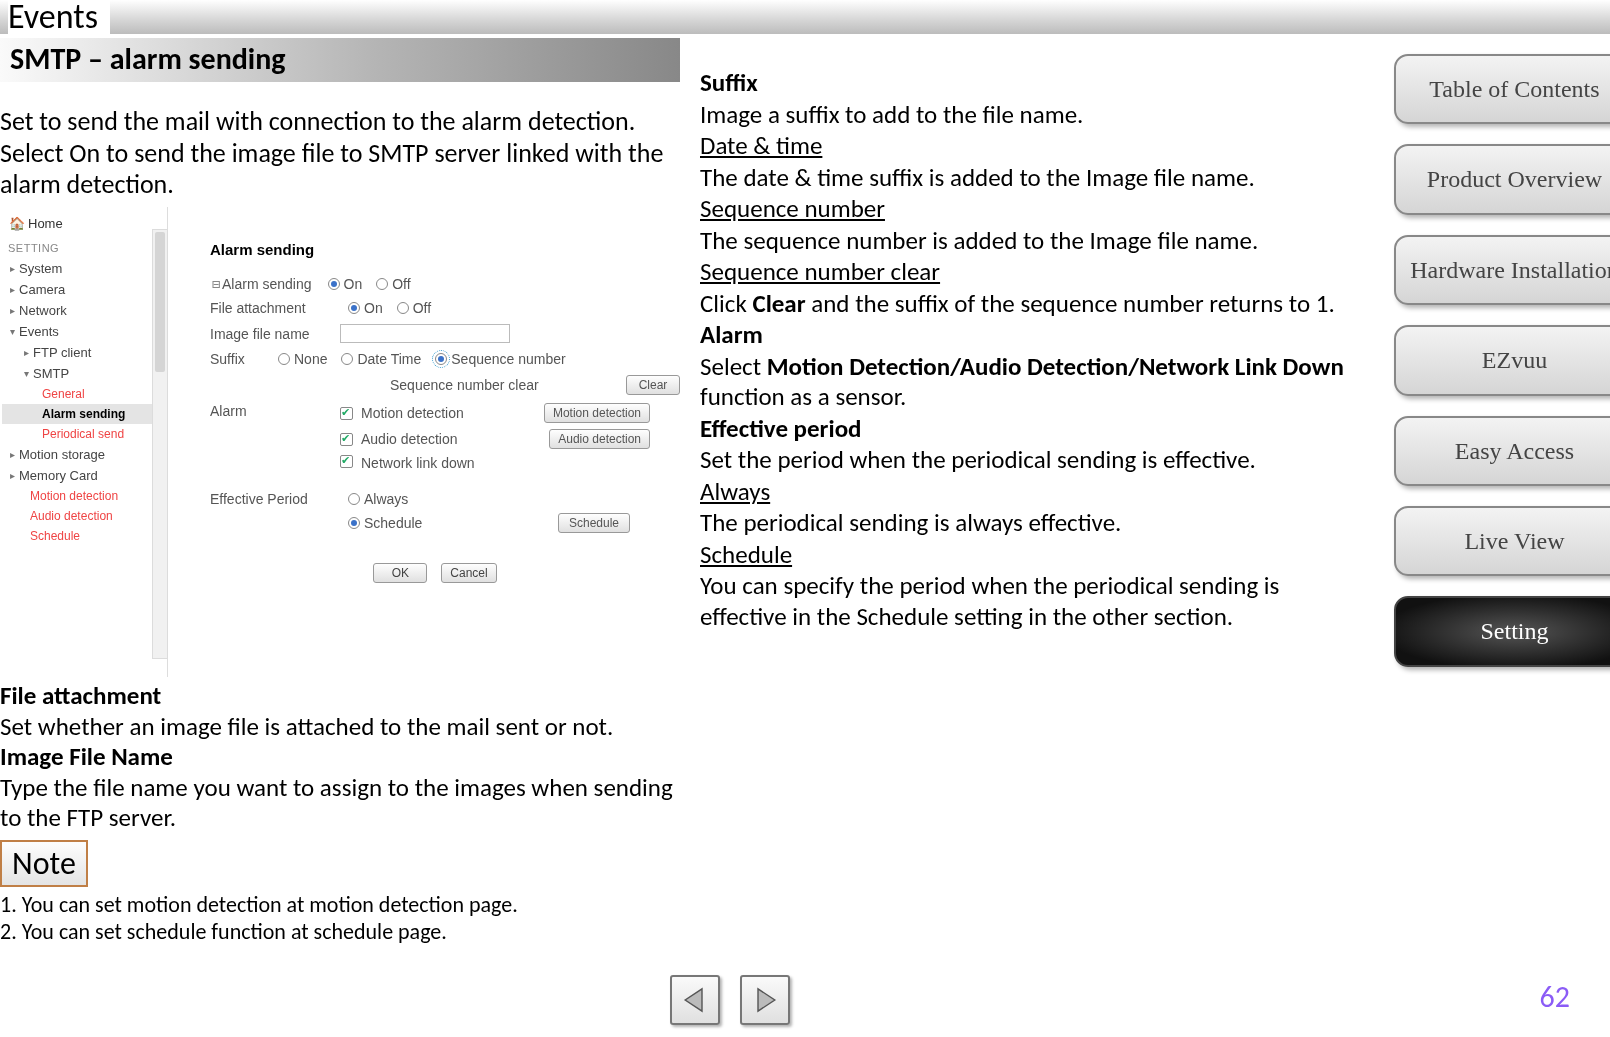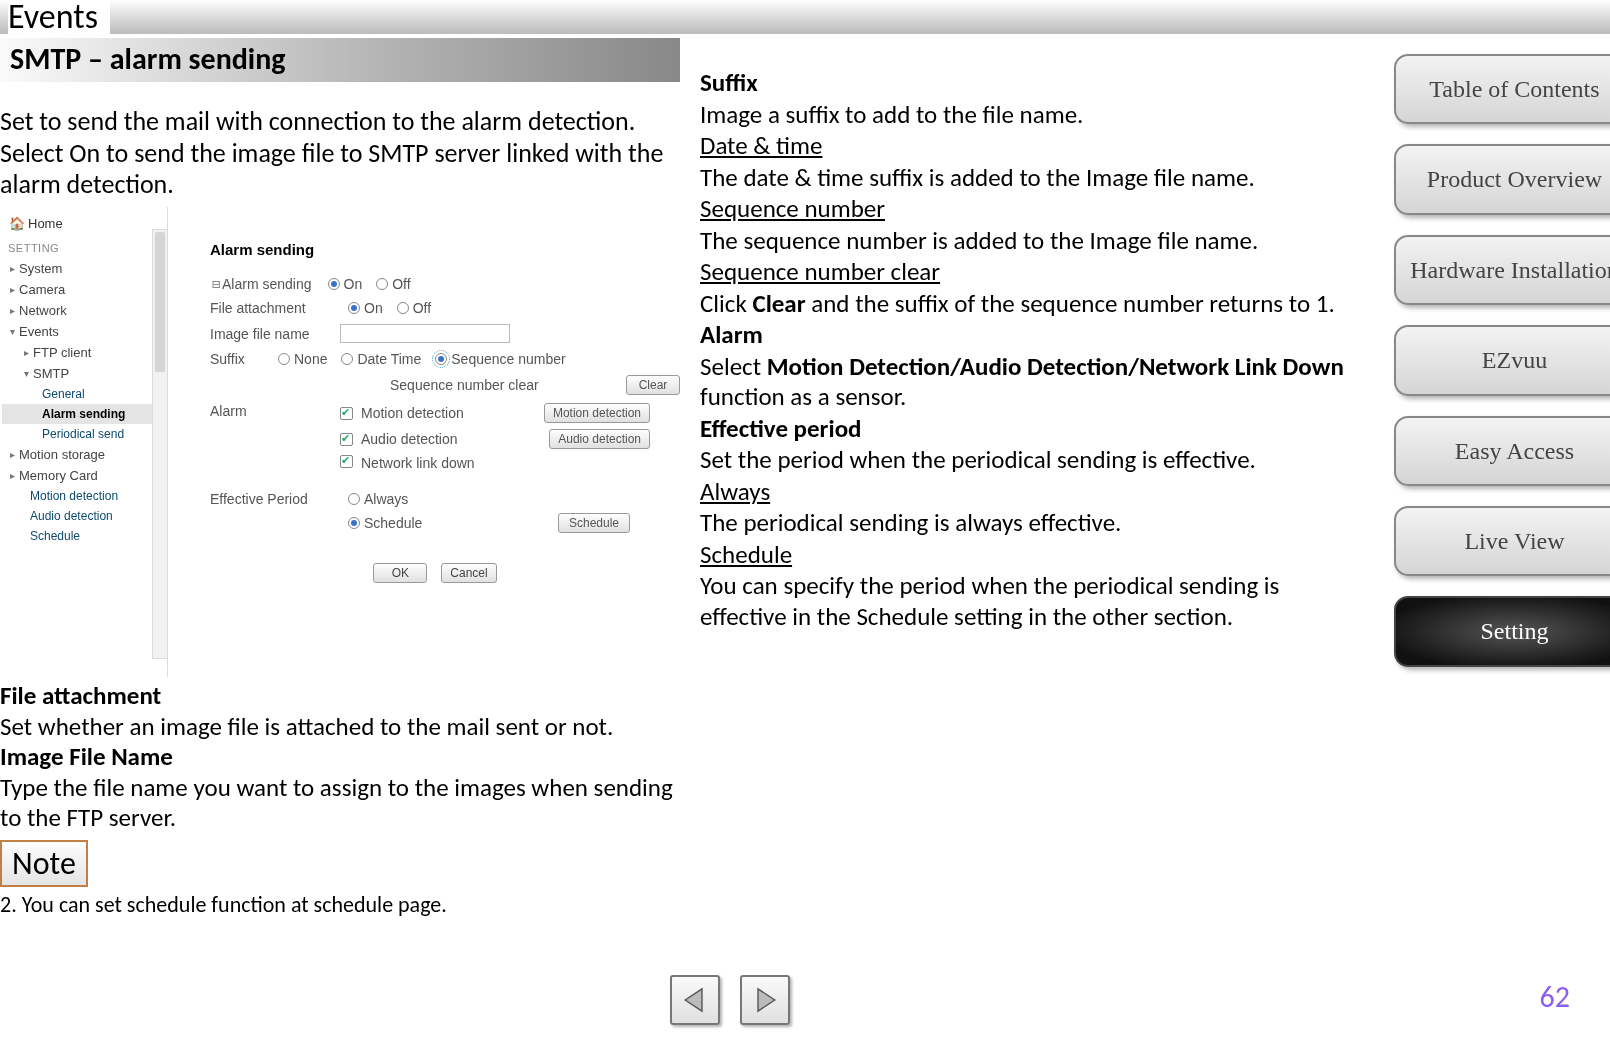--- a/index.html
+++ b/index.html
@@ -122,21 +122,21 @@
     white-space: nowrap;
     display: flex;
     align-items: center;
     gap: 4px;
     font-size: 13px;
   }
   .shot .tree-item.home { font-weight: normal; color:#333; }
   .shot .tree-item .icon { width: 14px; height: 14px; display:inline-flex; align-items:center; justify-content:center; }
   .shot .tree-heading { font-size: 11px; color: #888; padding: 8px 6px 4px 6px; letter-spacing: .5px; }
   .shot .tree-sub1 { padding-left: 22px; }
-  .shot .tree-sub2 { padding-left: 40px; font-size: 12px; color:#0c4a6e; }
+  .shot .tree-sub2 { padding-left: 40px; font-size: 12px; color:#ef4444; }
   .shot .tree-sub2.active { background: #e4e4e4; font-weight:bold; color:#000;}
   .shot .chev { font-size: 10px; color:#777; }
 
   .shot .pane {
     position: absolute;
     left: 170px;
     top: 0;
     right: 0;
     bottom: 0;
     padding: 34px 10px 10px 40px;
@@ -384,20 +384,21 @@
       </div>
     </div>
 
     <div class="below-shot">
       <div class="h">File attachment</div>
       <div>Set whether an image file is attached to the mail sent or not.</div>
       <div class="h">Image File Name</div>
       <div>Type the file name you want to assign to the images when sending to the FTP server.</div>
       <div class="note-btn">Note</div>
       <div class="notes-list">
+        <div>1. You can set motion detection at motion detection page.</div>
         <div>2. You can set schedule function at schedule page.</div>
       </div>
     </div>
   </div>
 
   <div class="col-mid">
     <div class="h para">Suffix</div>
     <div class="para">Image a suffix to add to the file name.</div>
     <div class="u para">Date &amp; time</div>
     <div class="para">The date &amp; time suffix is added to the Image file name.</div>

